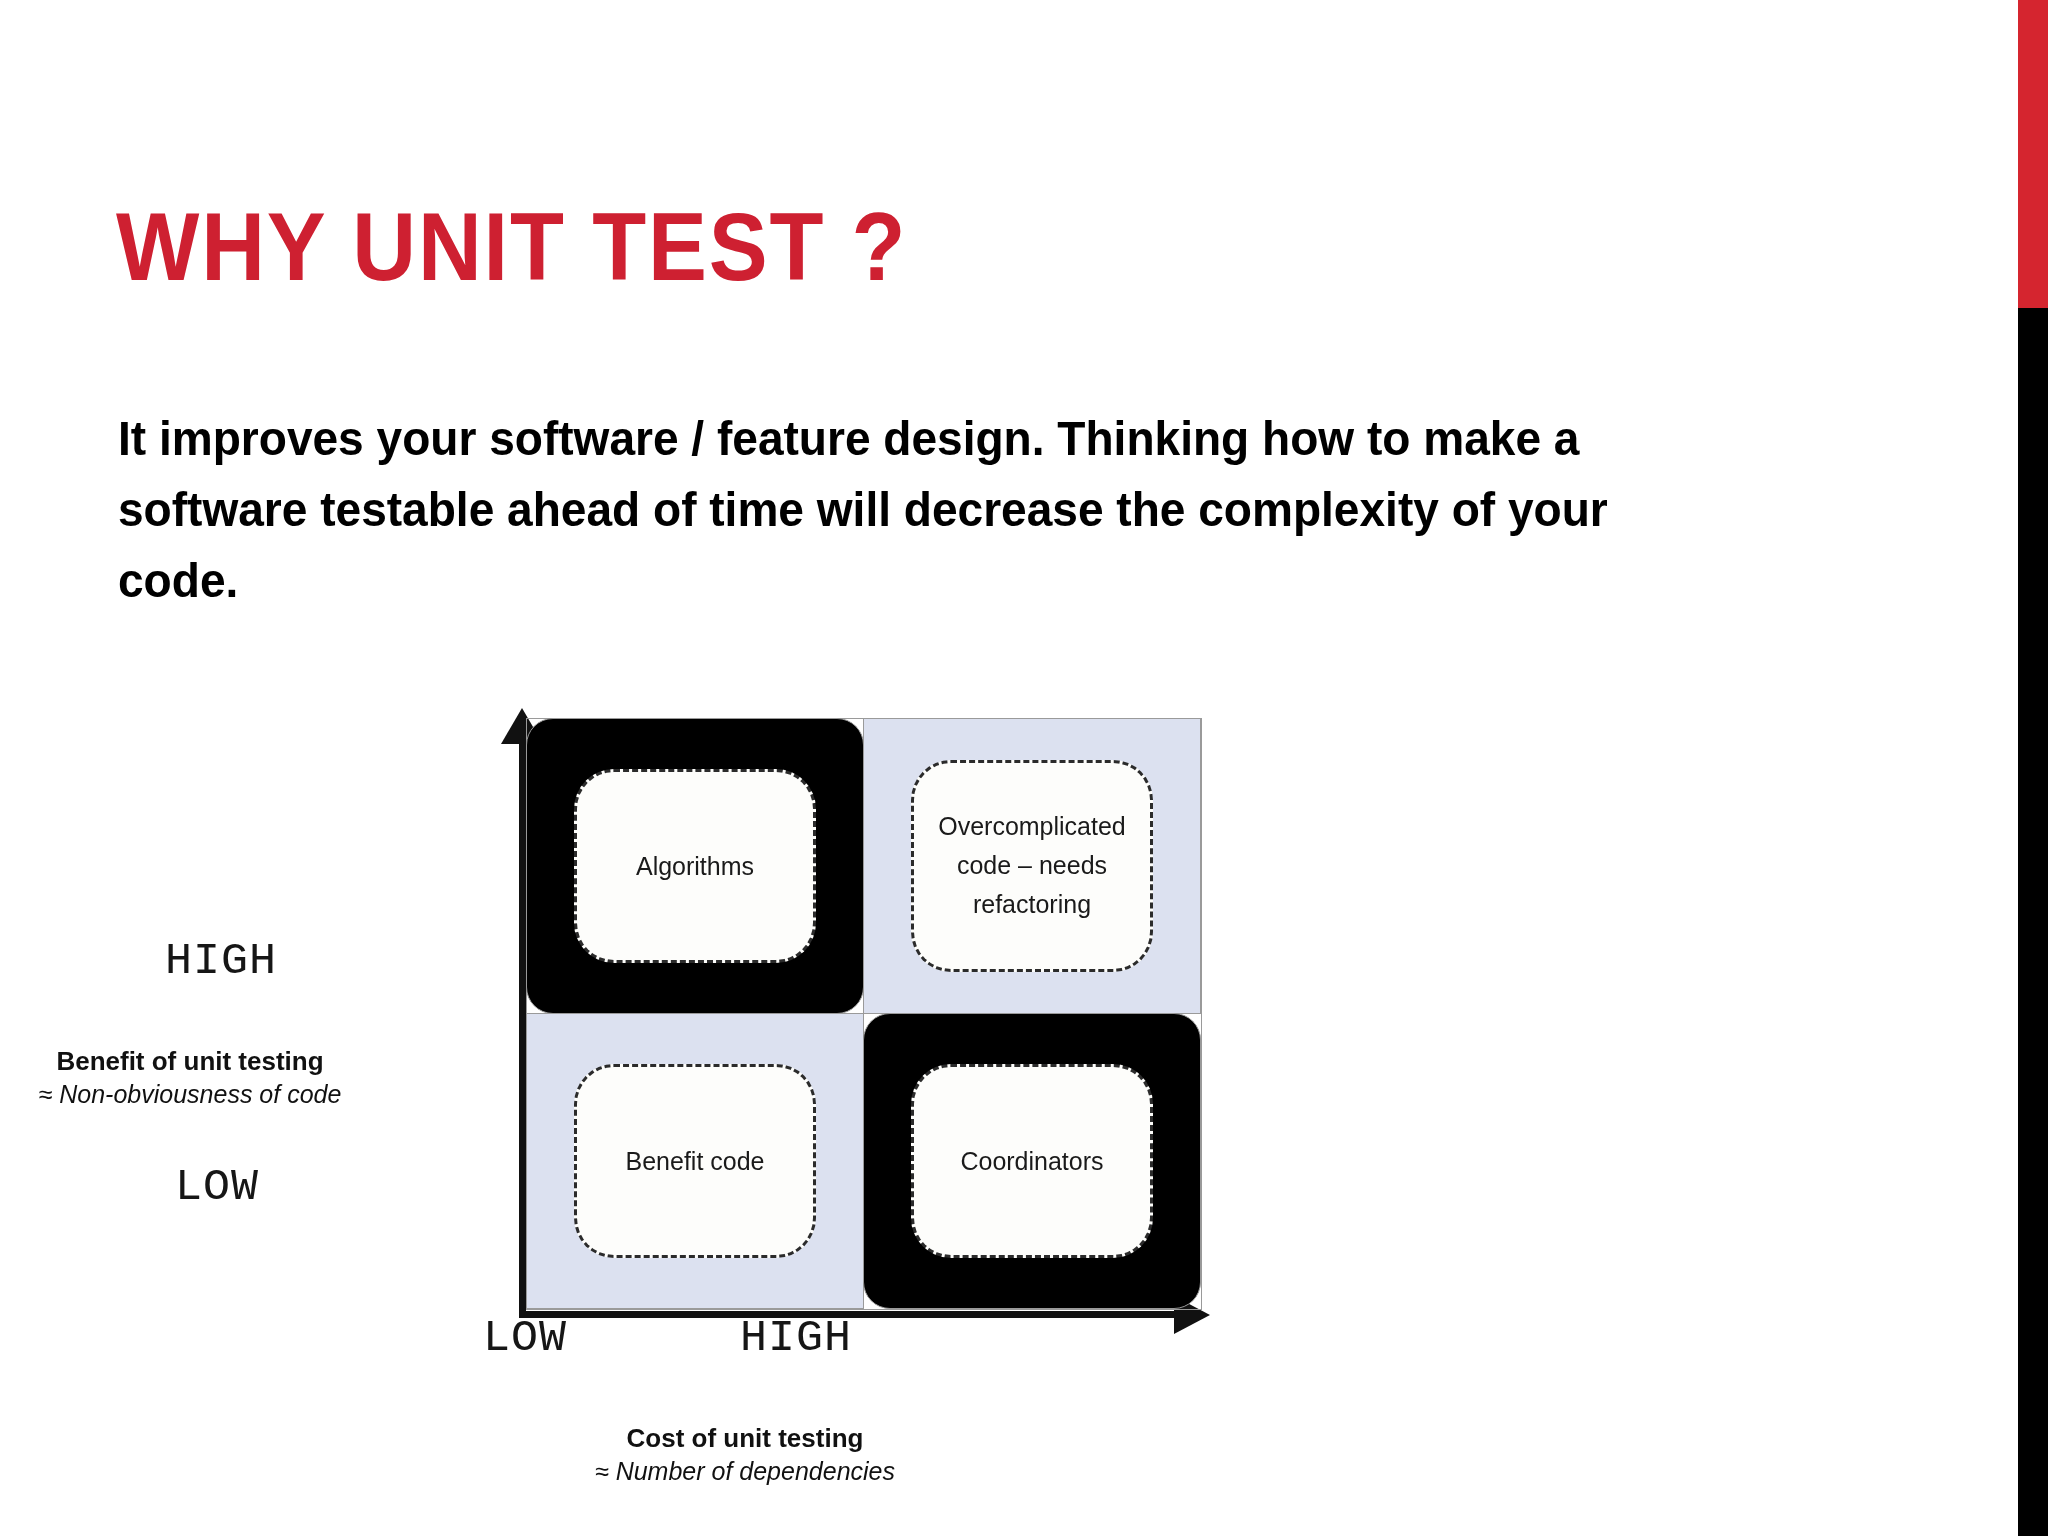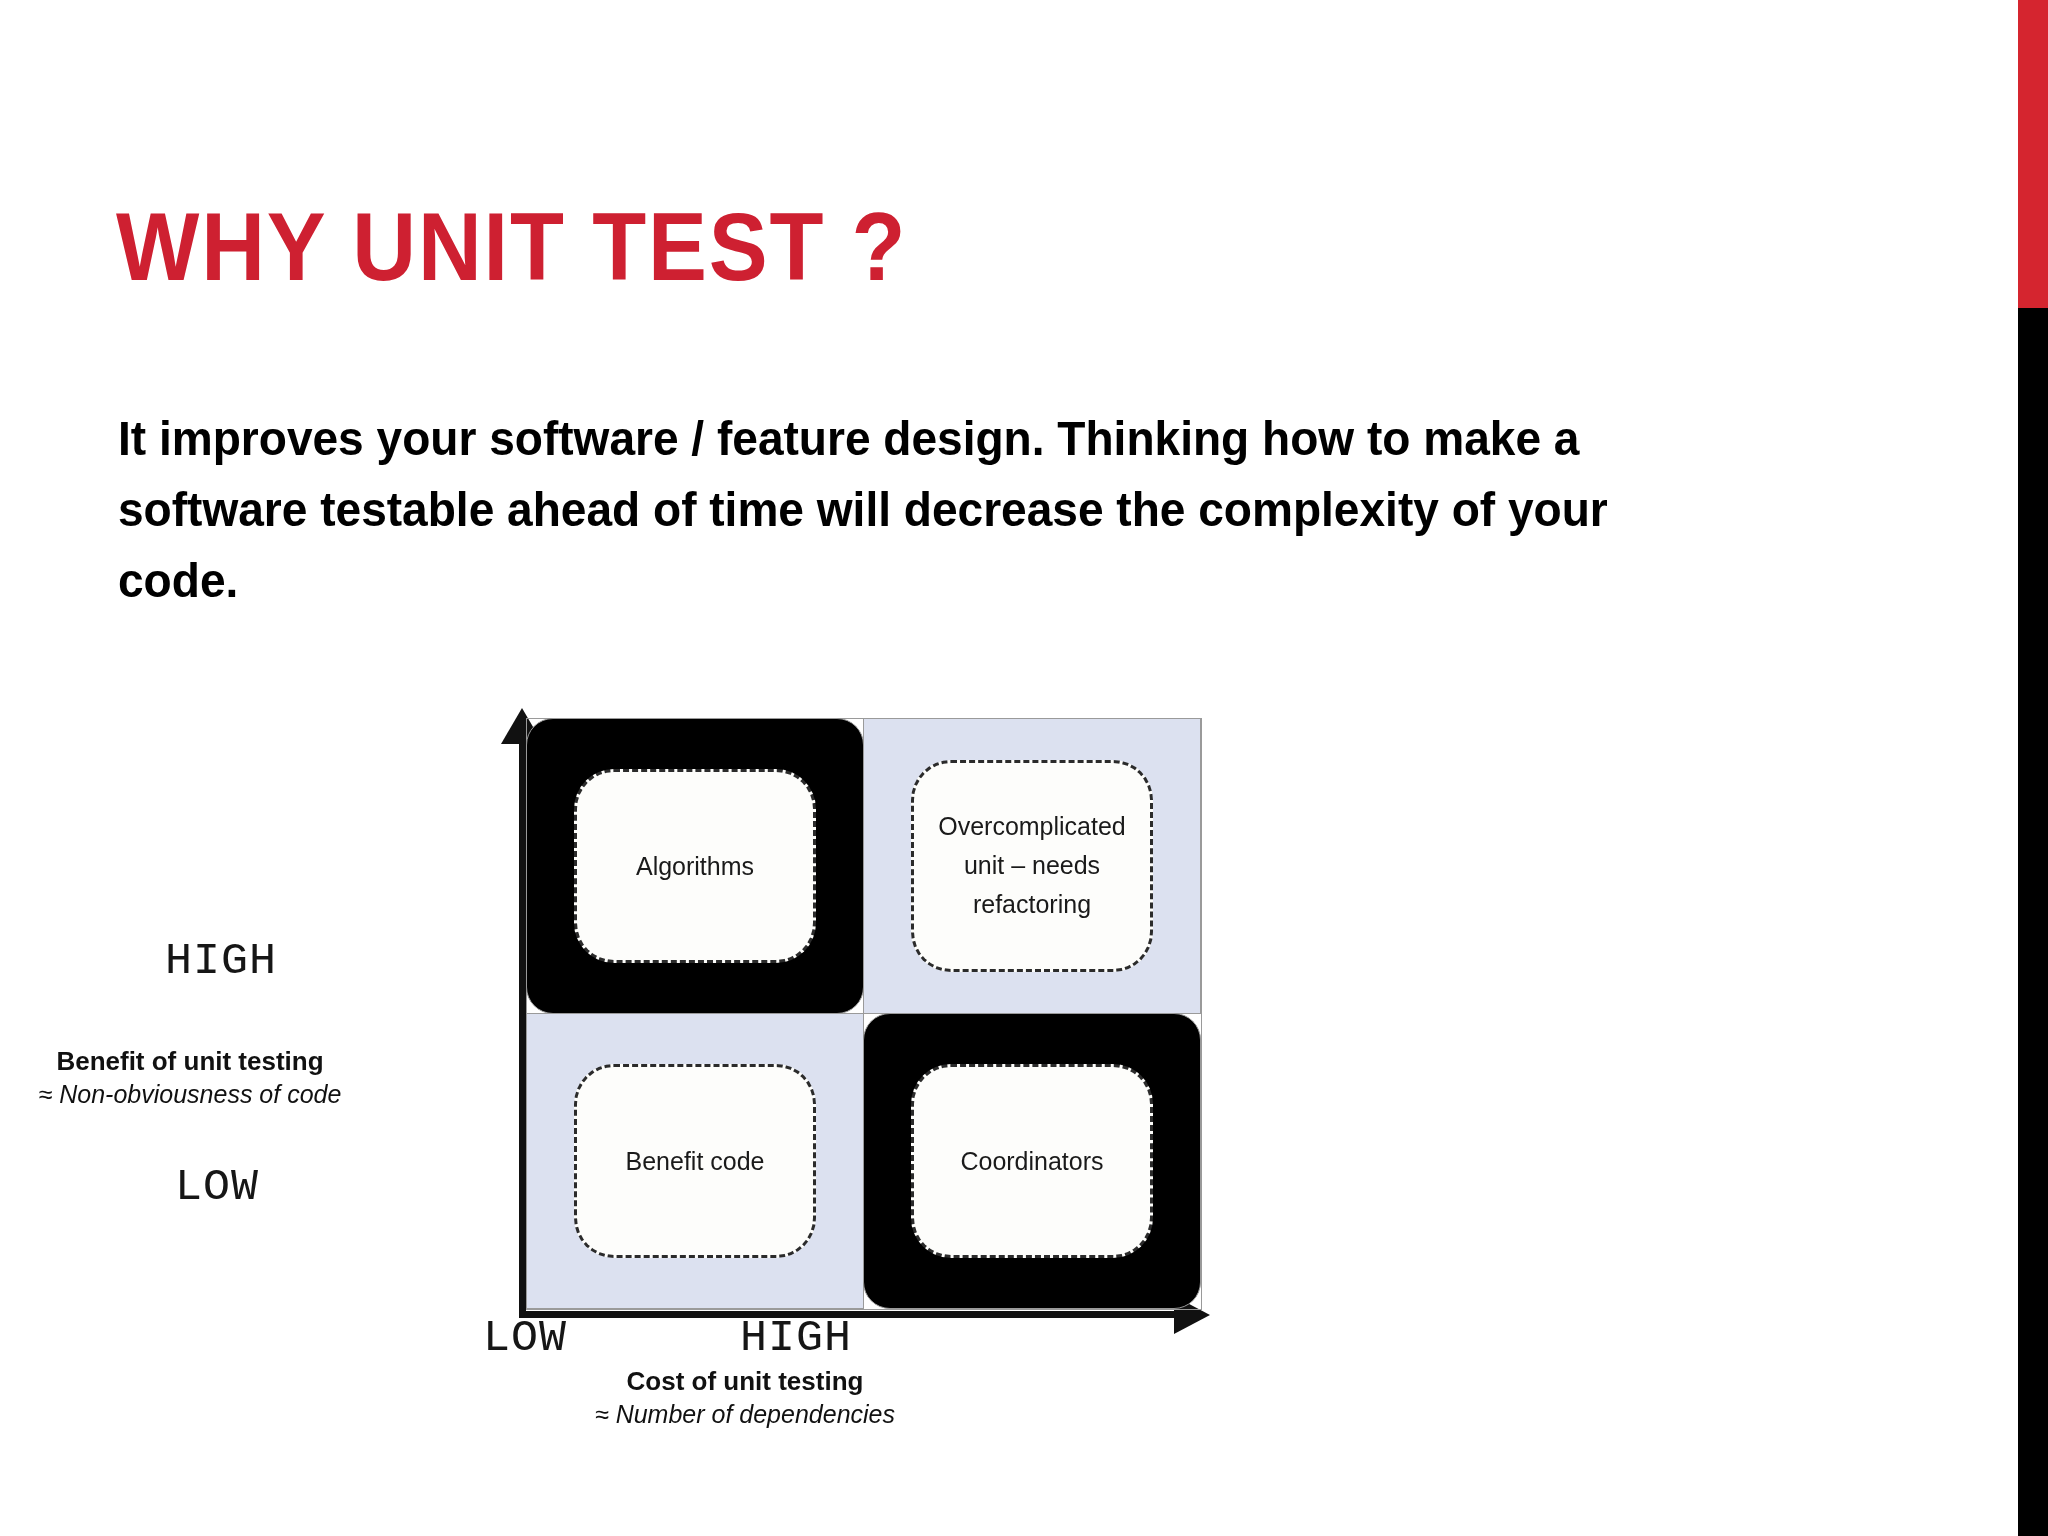--- a/index.html
+++ b/index.html
@@ -184,21 +184,21 @@
     white-space: nowrap;
   }
   .axis-title-sub {
     font-family: "Liberation Sans", sans-serif;
     font-style: italic;
     font-size: 25px;
     line-height: 33px;
     white-space: nowrap;
   }
   #y-axis-title { left: -5px; top: 1045px; width: 390px; }
-  #x-axis-title { left: 430px; top: 1365px; width: 630px; }
+  #x-axis-title { left: 430px; top: 1422px; width: 630px; }
 </style>
 </head>
 <body>
 
 <div id="edge-bar-red"></div>
 <div id="edge-bar-black"></div>
 
 <div id="slide-title">Why unit test ?</div>
 
 <div id="slide-body">It improves your software / feature design.  Thinking how to make a software testable ahead of time will decrease the complexity of your code.</div>
@@ -210,21 +210,21 @@
   <div id="x-axis-line"></div>
   <div id="x-axis-arrow"></div>
 
   <div id="quadrant-grid">
 
     <div class="quad green">
       <div class="bubble">Algorithms</div>
     </div>
 
     <div class="quad blue">
-      <div class="bubble tall">Overcomplicated unit – needs refactoring</div>
+      <div class="bubble tall">Overcomplicated code – needs refactoring</div>
     </div>
 
     <div class="quad blue">
       <div class="bubble">Benefit code</div>
     </div>
 
     <div class="quad green">
       <div class="bubble">Coordinators</div>
     </div>
 

